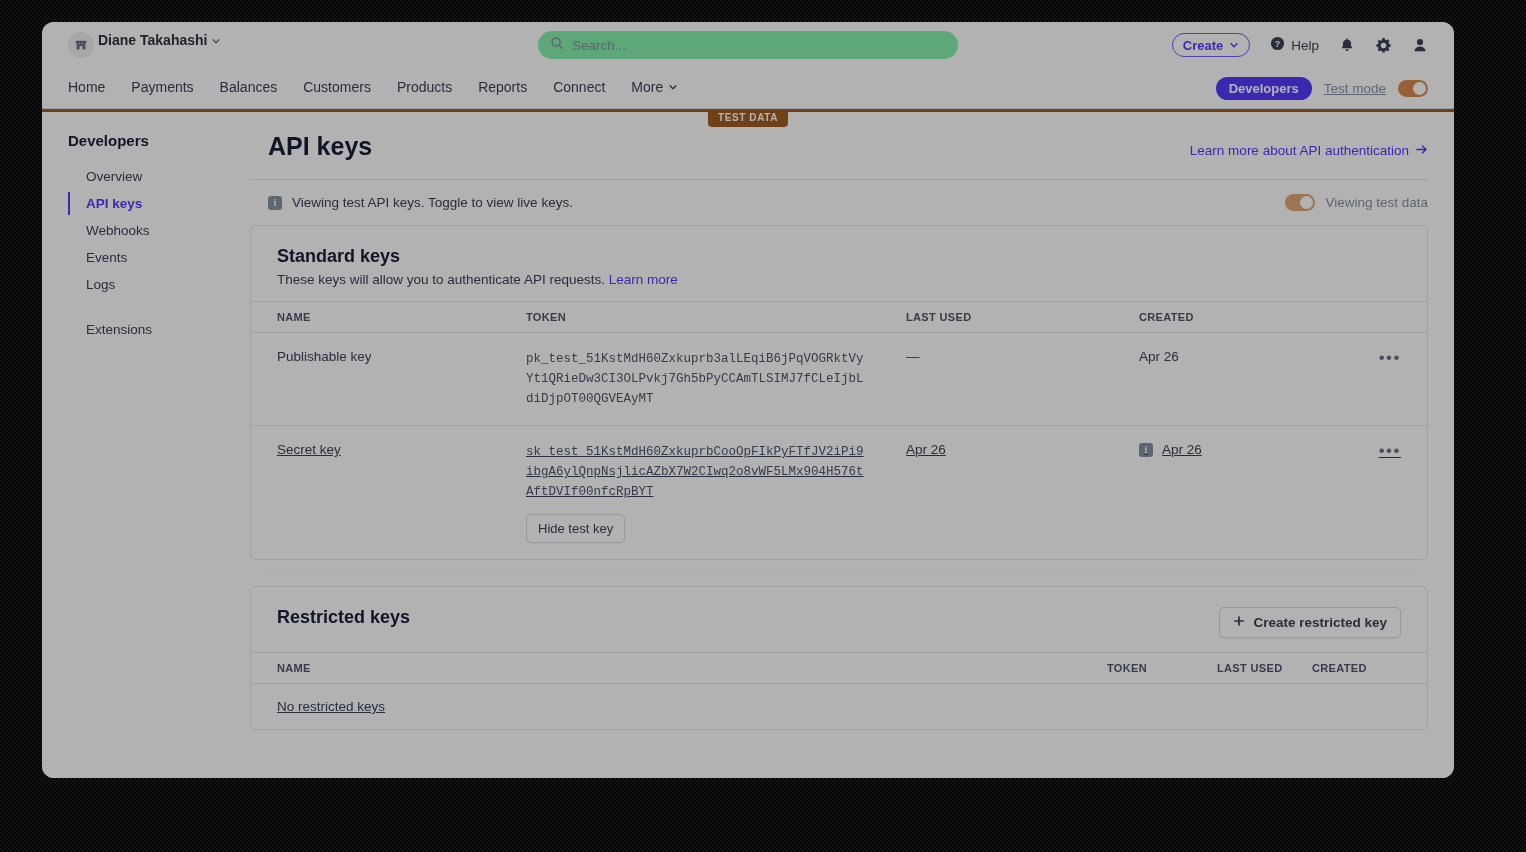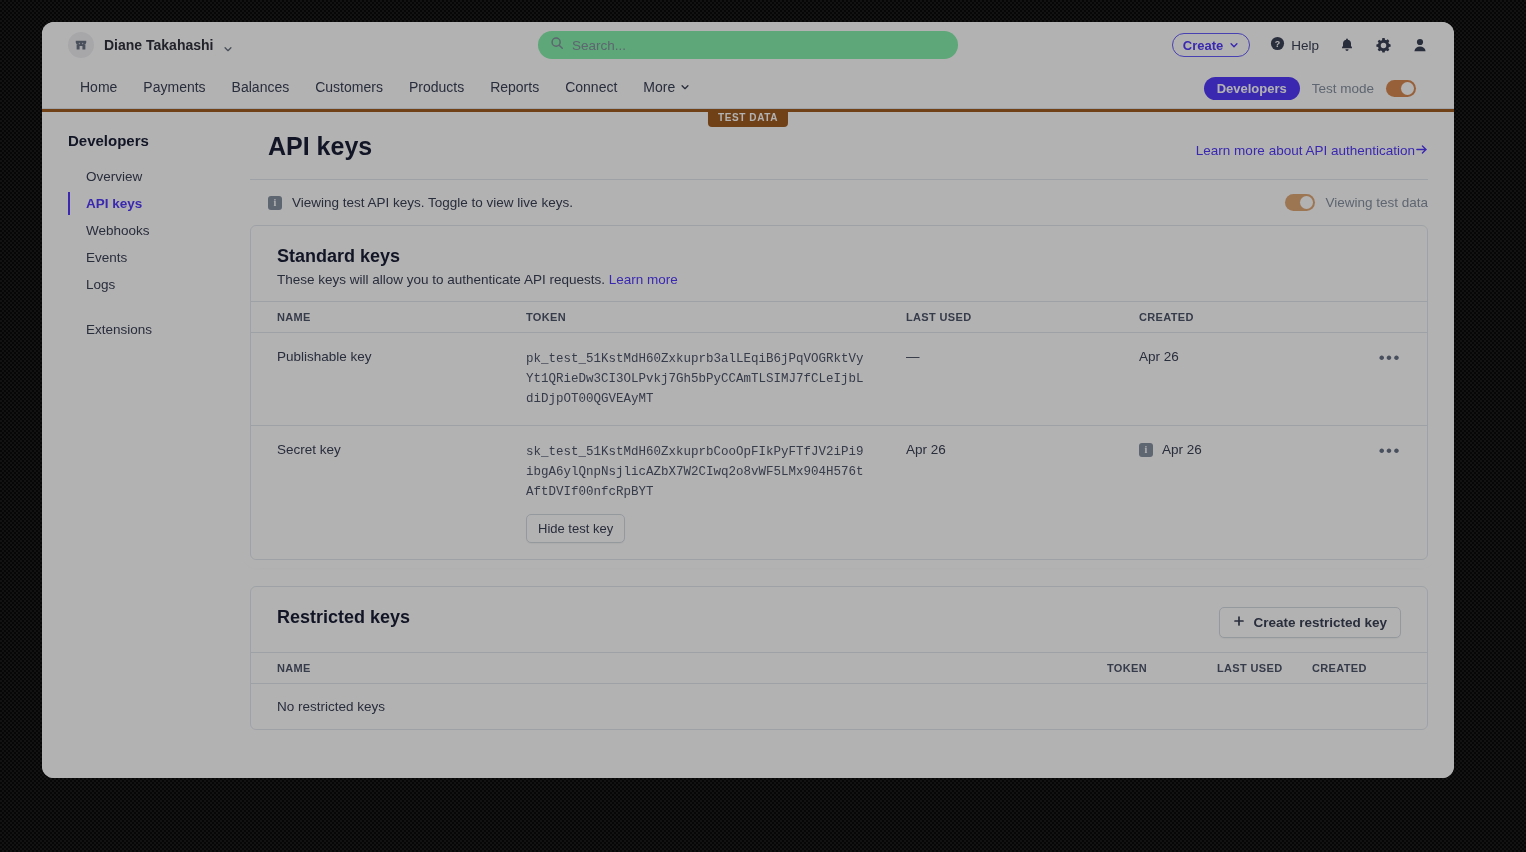--- a/index.html
+++ b/index.html
@@ -31,21 +31,21 @@
     overflow: hidden;
   }
   
   .topbar {
     position: relative;
     height: 46px;
     display: flex; align-items: center;
     padding: 0 26px;
     background: #fff;
   }
-  .acct { display: flex; align-items: center; gap: 10px; }
+  .acct { display: flex; gap: 4px; }
   .acct-logo {
     width: 26px; height: 26px; border-radius: 50%;
     background: #f0f0f3;
     display: flex; align-items: center; justify-content: center;
   }
   .acct-name { font-size: 14px; font-weight: 600; color: #30313d; }
   .chev { width: 10px; height: 10px; }
   .searchwrap {
     position: absolute; left: 50%; transform: translateX(-50%);
     top: 9px;
@@ -77,38 +77,38 @@
     display: flex; align-items: center; gap: 6px;
     color: #3c4257; font-size: 13.5px; font-weight: 500;
     cursor: pointer;
   }
   .icon-btn { cursor: pointer; display:flex; align-items:center; }
 
   
   .navbar {
     height: 41px;
     display: flex; align-items: center;
-    padding: 0 38px;
+    padding: 0 26px;
     border-bottom: 1px solid #e3e8ee;
     position: relative;
   }
   .nav-items { display: flex; align-items: center; gap: 26px; }
   .nav-item {
     font-size: 14px; color: #3c4257; font-weight: 500;
     cursor: pointer;
     display: flex; align-items: center; gap: 5px;
     padding-bottom: 2px;
   }
   .nav-right { margin-left: auto; display: flex; align-items: center; gap: 12px; }
   .pill-dev {
     background: #533afd; color: #fff;
     font-size: 13px; font-weight: 600;
     padding: 4px 13px; border-radius: 12px; cursor: pointer;
   }
-  .testmode-label { font-size: 13.5px; color: #8792a2; }
+  .testmode-label { font-size: 13.5px; color: #8792a2; text-decoration: underline; }
   .toggle {
     width: 30px; height: 17px; border-radius: 9px;
     background: #d98a52; position: relative; cursor: pointer;
   }
   .toggle .knob {
     position: absolute; right: 2px; top: 2px;
     width: 13px; height: 13px; border-radius: 50%;
     background: #fff;
   }
   .toggle.muted { background: #e0a878; }
@@ -162,21 +162,21 @@
     min-width: 0;
   }
   .page-head {
     display: flex; align-items: baseline;
     padding: 4px 0 18px 18px;
   }
   .page-title { font-size: 25px; font-weight: 700; color: #1a1f36; }
   .head-link {
     margin-left: auto;
     font-size: 13.5px; color: #533afd; font-weight: 500;
-    display: flex; align-items: center; cursor: pointer;
+    display: flex; align-items: center; gap: 6px; cursor: pointer;
   }
   .notice {
     border-top: 1px solid #e3e8ee;
     display: flex; align-items: center;
     padding: 14px 0 14px 18px;
     gap: 10px;
   }
   .info-ico {
     width: 14px; height: 14px; border-radius: 3px;
     background: #8792a2; color: #fff;
@@ -225,21 +225,21 @@
     border-top: 1px solid #e3e8ee;
     border-bottom: 1px solid #e3e8ee;
     background: #fff;
   }
   tbody td {
     padding: 16px 0;
     font-size: 13.5px; color: #3c4257;
     border-bottom: 1px solid #e3e8ee;
     vertical-align: top;
   }
-  tbody tr:last-child td { border-bottom: none; }
+  tbody tr:last-child td { border-bottom: none; text-decoration: underline; }
   .pad-l { padding-left: 26px; }
   .pad-r { padding-right: 26px; }
   .mono {
     font-family: "Liberation Mono", "DejaVu Sans Mono", monospace;
     font-size: 12.5px; color: #4f566b;
     line-height: 20px;
     letter-spacing: 0;
     word-break: break-all;
     max-width: 340px;
   }

